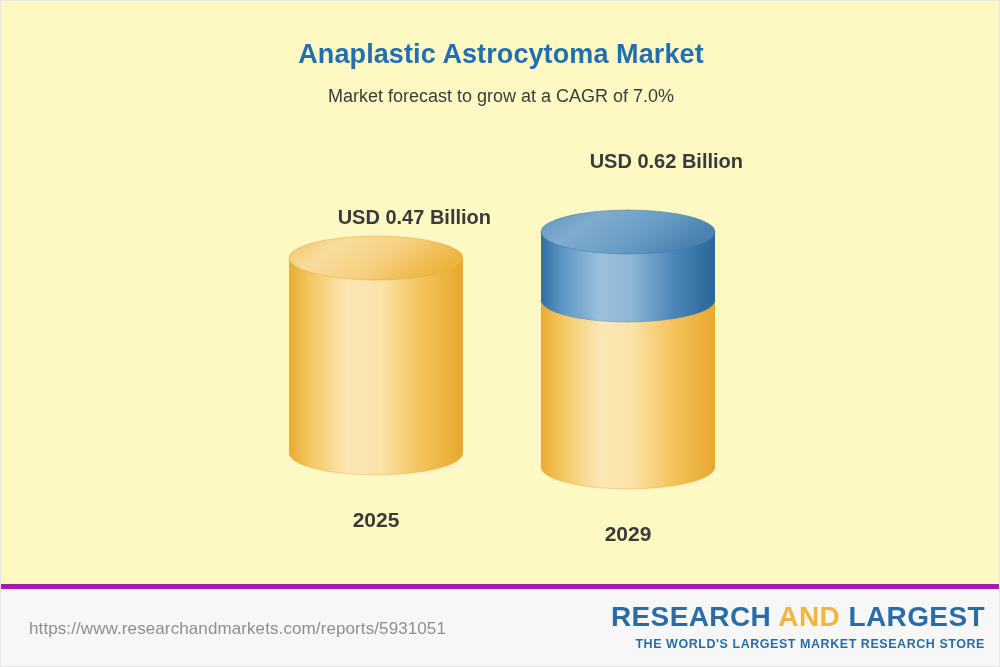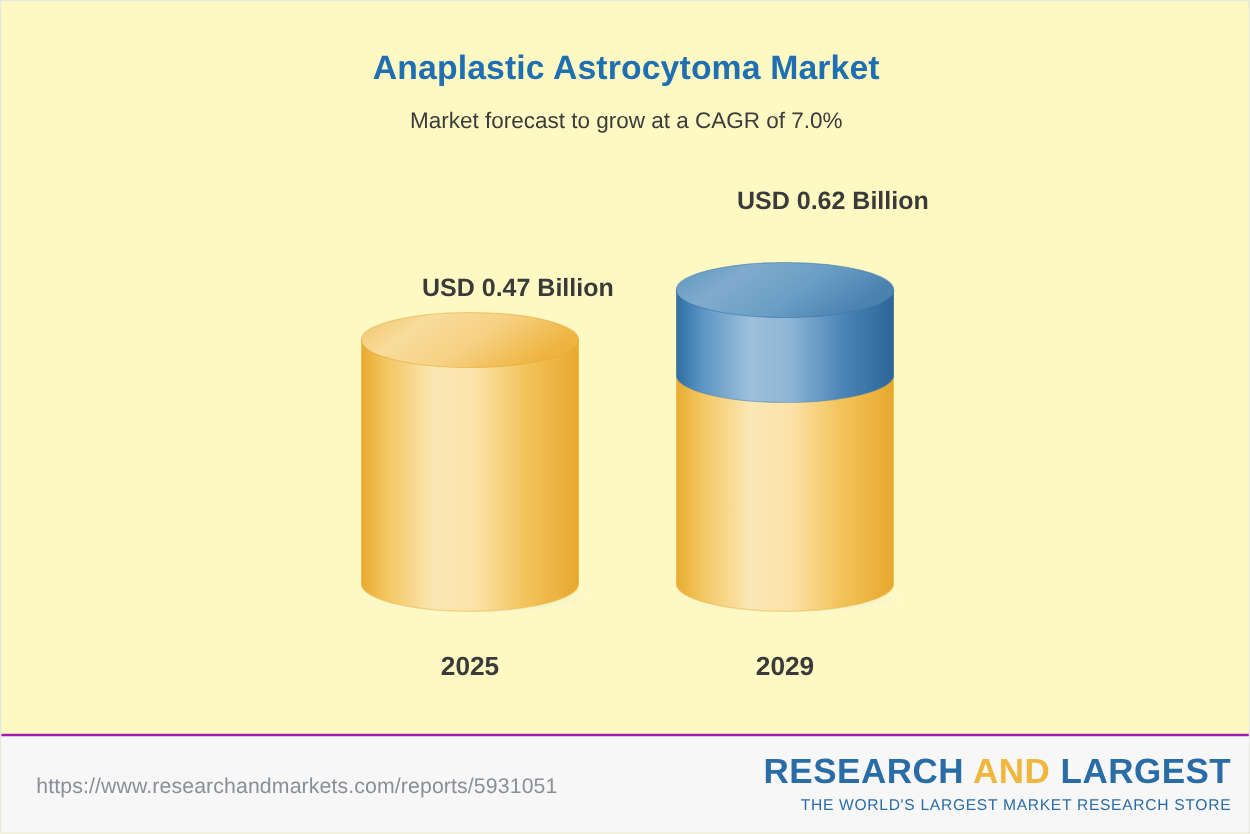--- a/index.html
+++ b/index.html
@@ -54,21 +54,21 @@
     left: 0;
     top: 0;
     width: 1000px;
     height: 600px;
   }
 
   .bar-group {
     position: absolute;
     width: 230px;
   }
-  .bar-group.g2025 { left: 260px; top: 215px; }
+  .bar-group.g2025 { left: 260px; top: 201px; }
   .bar-group.g2029 { left: 512px; top: 145px; }
 
   .value-label {
     text-align: right;
     font-size: 20px;
     font-weight: bold;
     color: #3a3a3a;
     height: 30px;
     line-height: 30px;
   }
@@ -94,21 +94,21 @@
   }
 
   
   .footer {
     position: absolute;
     left: 0;
     bottom: 0;
     width: 1000px;
     height: 77px;
     background: #f7f7f7;
-    border-top: 2px solid #a21caf;
+    border-top: 5px solid #a21caf;
   }
   .footer-url {
     position: absolute;
     left: 28px;
     top: 30px;
     font-size: 17px;
     color: #8a8f96;
     letter-spacing: 0.1px;
   }
   .logo {
@@ -123,21 +123,21 @@
     color: #2a6ca6;
     letter-spacing: 0.4px;
     line-height: 32px;
     white-space: nowrap;
   }
   .logo-and {
     color: #f0b73f;
   }
   .logo-tag {
     font-size: 12.5px;
-    font-weight: normal;
+    font-weight: bold;
     color: #2a6ca6;
     letter-spacing: 0.55px;
     line-height: 16px;
     margin-top: 3px;
     white-space: nowrap;
   }
 </style>
 </head>
 <body>
 

